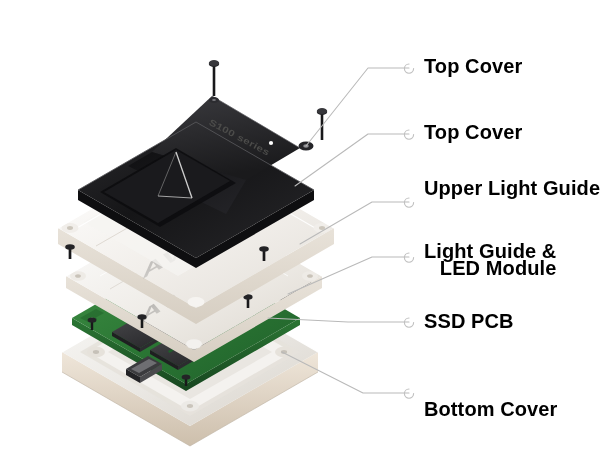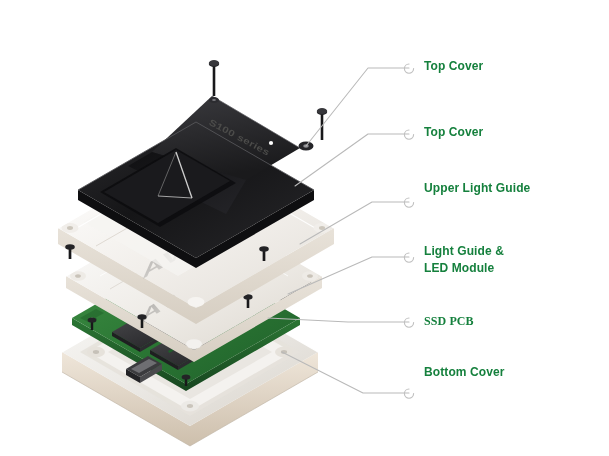--- a/index.html
+++ b/index.html
@@ -7,33 +7,34 @@
     width:609px;height:456px;
     background:#ffffff;
     font-family:"Liberation Sans", sans-serif;
     overflow:hidden;
     position:relative;
   }
   #stage{position:absolute;left:0;top:0;width:609px;height:456px;}
   .layer{position:absolute;left:0;top:0;width:609px;height:456px;}
   .callout-text{
     position:absolute;
-    color:#15803d;
-    font-size:12px;
+    color:#000000;
+    font-size:20px;
     font-weight:bold;
     letter-spacing:.1px;
     line-height:16.5px;
     white-space:pre-line;
+    text-align:right;
   }
   .lbl1{left:424px;top:58px;}
   .lbl2{left:424px;top:124px;}
   .lbl3{left:424px;top:180px;}
   .lbl4{left:424px;top:243px;}
-  .lbl5{left:424px;top:313px;font-family:Liberation Serif, serif;}
-  .lbl6{left:424px;top:364px;}
+  .lbl5{left:424px;top:313px;}
+  .lbl6{left:424px;top:401px;}
 </style>
 </head>
 <body>
 
 <div id="stage">
 
   <svg class="layer" viewBox="0 0 609 456" xmlns="http://www.w3.org/2000/svg">
     <defs>
       <linearGradient id="gBlack" x1="0" y1="0" x2="1" y2="1">
         <stop offset="0" stop-color="#2b2b2e"></stop>

